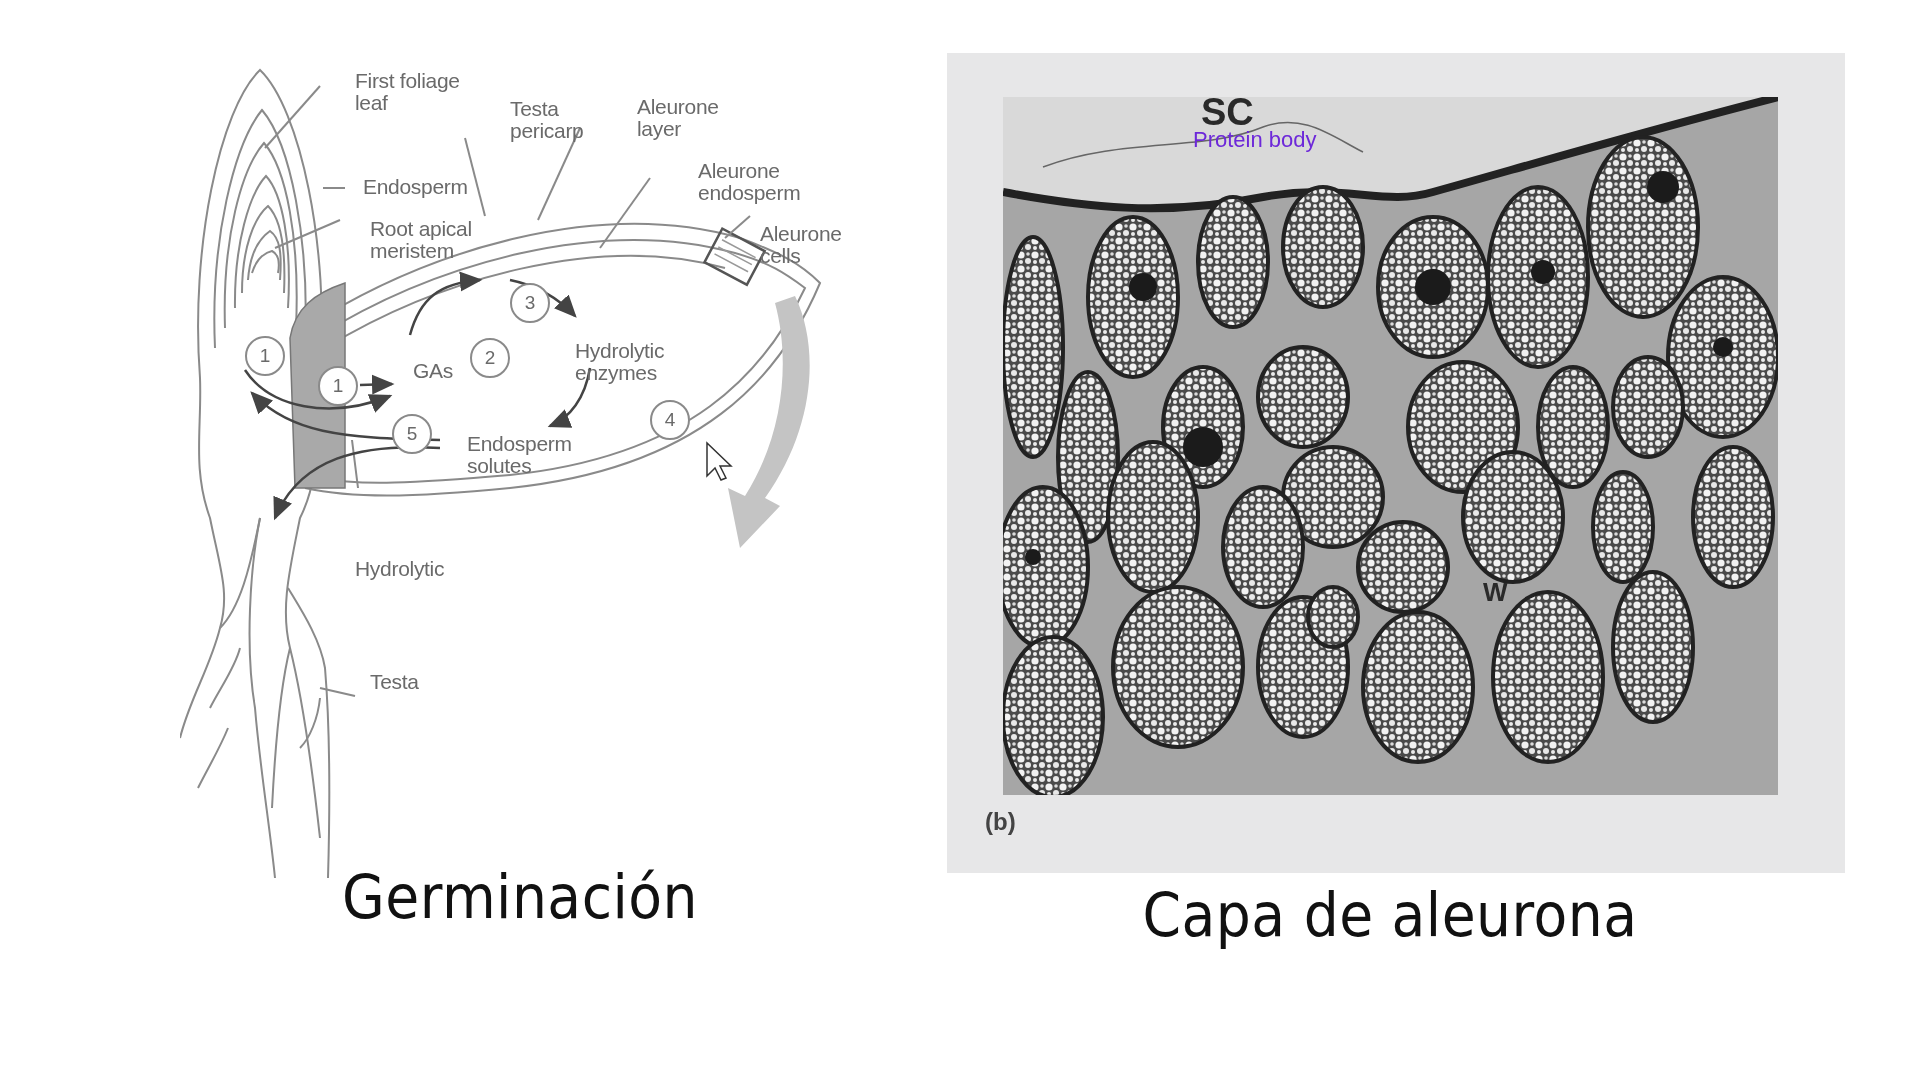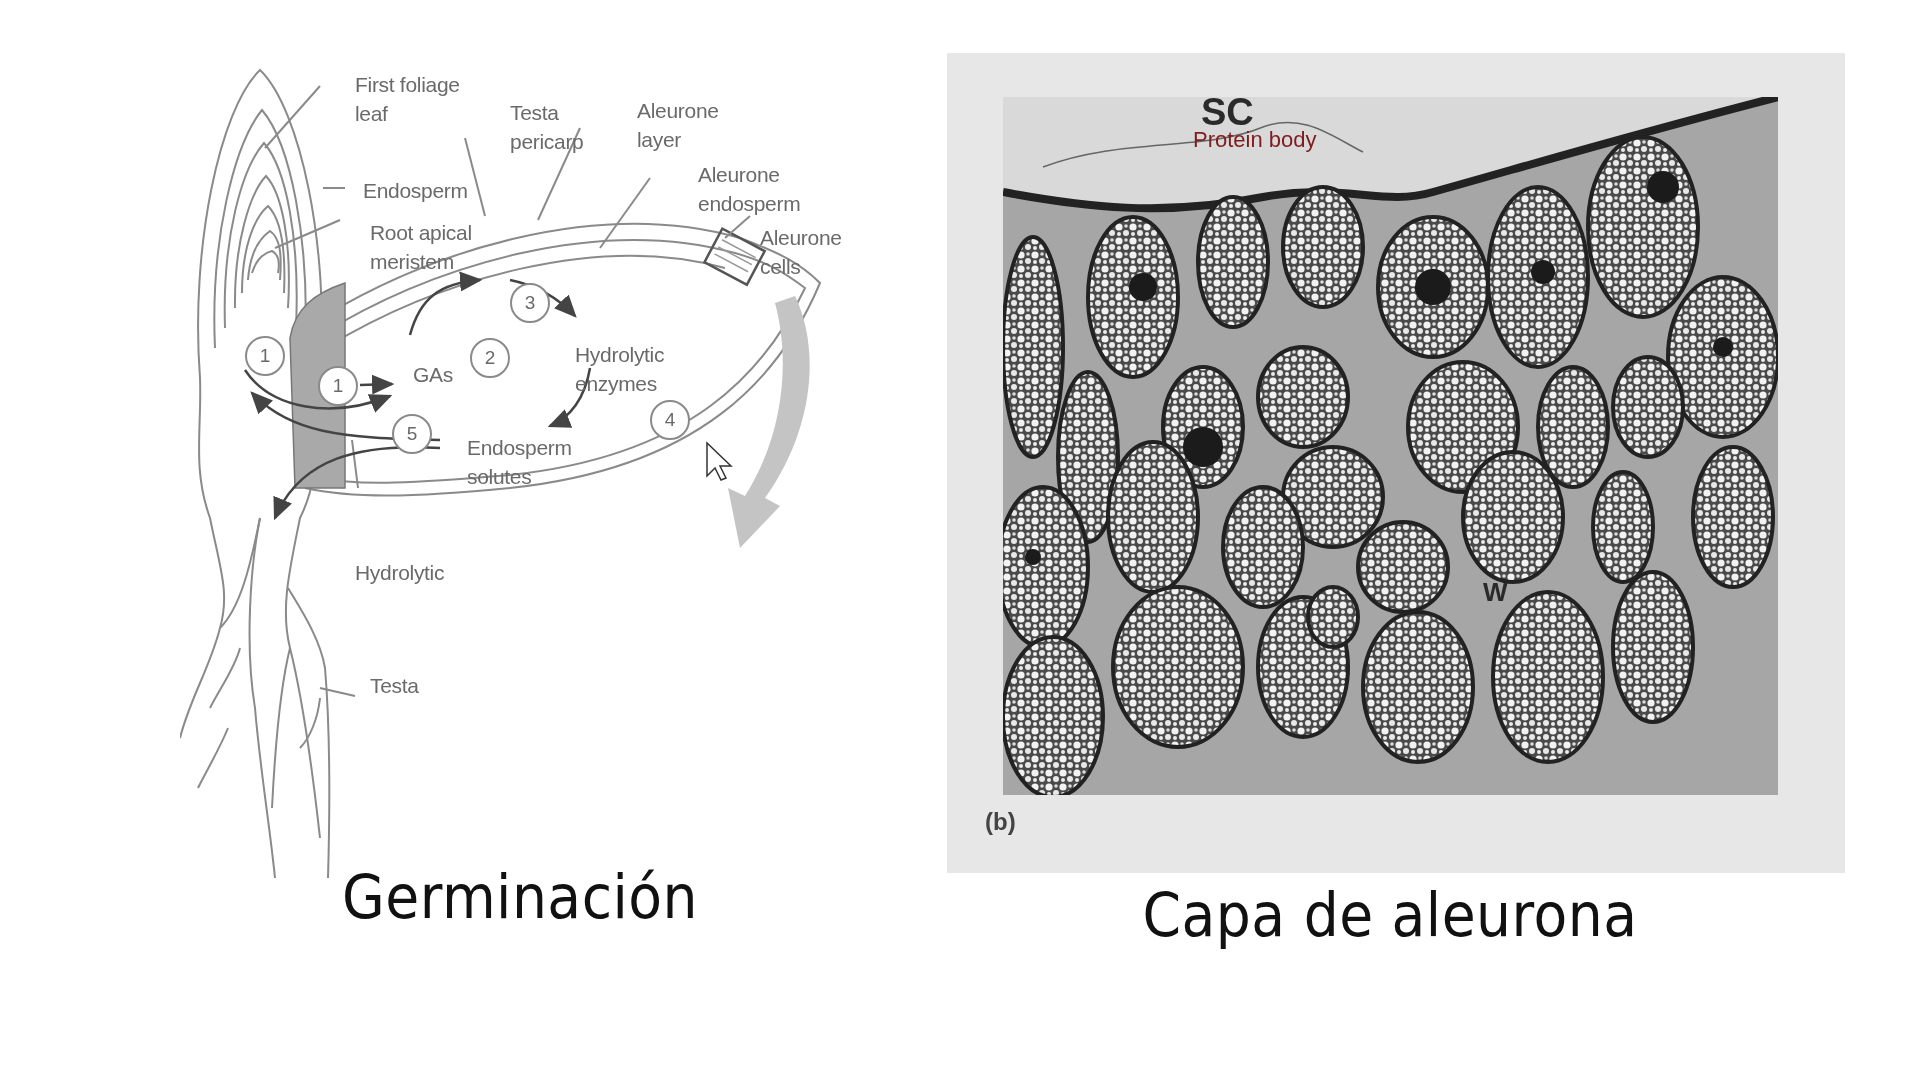--- a/index.html
+++ b/index.html
@@ -1,19 +1,19 @@
 <!DOCTYPE html>
 <html><head>
 <meta charset="utf-8">
 <style>
   html,body{margin:0;padding:0;background:#ffffff;}
   body{width:1920px;height:1080px;position:relative;overflow:hidden;font-family:"DejaVu Sans","Liberation Sans",sans-serif;}
   .abs{position:absolute;}
   #diagram{left:180px;top:48px;width:720px;height:840px;}
-  .lbl{position:absolute;font-family:"Liberation Sans",sans-serif;font-size:21px;line-height:29px;color:#6a6a6a;white-space:pre-line;letter-spacing:-0.3px;}
+  .lbl{position:absolute;font-family:"Liberation Sans",sans-serif;font-size:21px;line-height:22px;color:#6a6a6a;white-space:pre-line;letter-spacing:-0.3px;}
   .step{position:absolute;width:36px;height:36px;border:2px solid #8a8a8a;border-radius:50%;background:#fff;color:#6a6a6a;font-family:"Liberation Sans",sans-serif;font-size:19px;line-height:36px;text-align:center;}
   .caption{position:absolute;font-family:"DejaVu Sans",sans-serif;color:#111;font-size:60px;letter-spacing:0.5px;transform:scaleX(0.92);transform-origin:center;}
   #micro-frame{left:947px;top:53px;width:898px;height:820px;background:#e7e7e8;}
   #micro-photo{left:1003px;top:97px;width:775px;height:698px;background:#b9b9b9;overflow:hidden;}
   .micro-lbl{position:absolute;font-family:"Liberation Sans",sans-serif;color:#2a2a2a;}
 </style>
 </head>
 <body>
 
 <div id="diagram" class="abs">
@@ -171,18 +171,18 @@
       <circle cx="140" cy="190" r="14"></circle>
       <circle cx="430" cy="190" r="18"></circle>
       <circle cx="540" cy="175" r="12"></circle>
       <circle cx="660" cy="90" r="16"></circle>
       <circle cx="200" cy="350" r="20"></circle>
       <circle cx="720" cy="250" r="10"></circle>
       <circle cx="30" cy="460" r="8"></circle>
     </g>
   </svg>
   <div class="micro-lbl" style="left:198px;top:-6px;font-size:38px;font-weight:bold">SC</div>
-  <div class="micro-lbl" style="left:190px;top:30px;font-size:22px;color:#7f1d1d">Protein body</div>
+  <div class="micro-lbl" style="left:190px;top:30px;font-size:22px;color:#6d28d9">Protein body</div>
   <div class="micro-lbl" style="left:480px;top:480px;font-size:26px;font-weight:bold">W</div>
 </div>
 <div class="micro-lbl" style="left:985px;top:808px;font-size:24px;font-weight:bold;color:#444">(b)</div>
 
 <div class="caption" style="left:1090px;top:880px;width:600px;text-align:center">Capa de aleurona</div>
 
 </body></html>

